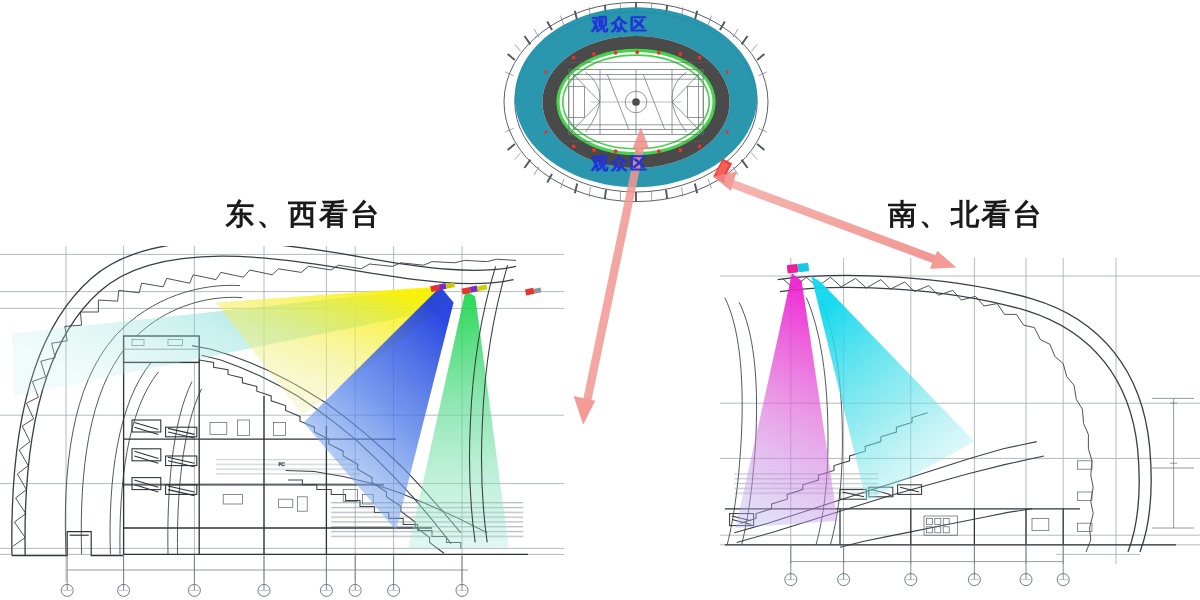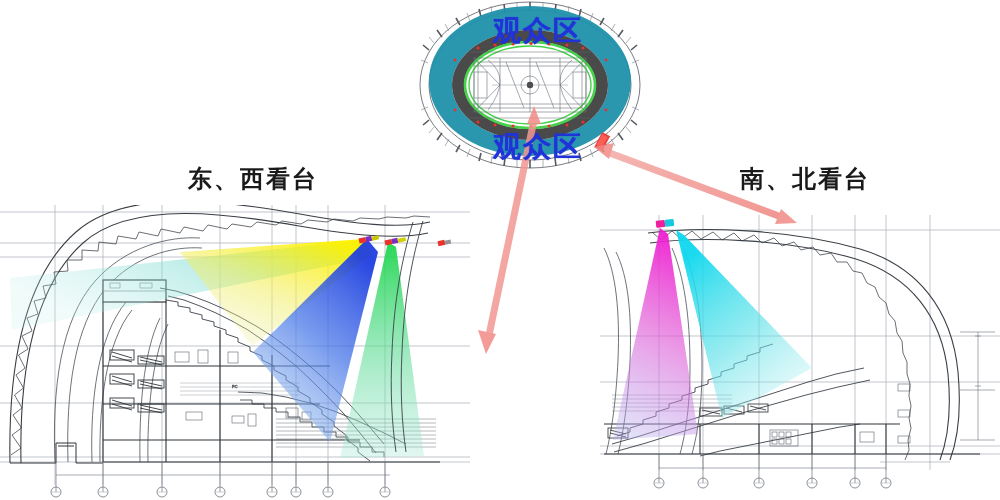--- a/index.html
+++ b/index.html
@@ -16,21 +16,21 @@
     position:absolute;
     font-family:"DejaVu Sans","Liberation Sans",sans-serif;
     font-size:24px;font-weight:700;color:#1a1a1a;
     letter-spacing:2px;white-space:nowrap;
   }
   #title-left{left:188px;top:163px;}
   #title-right{left:740px;top:163px;}
   .plan-label{
     position:absolute;
     font-family:"DejaVu Sans","Liberation Sans",sans-serif;
-    font-size:28px;font-weight:700;
+    font-size:14px;font-weight:700;
     color:#2033d8;letter-spacing:2px;white-space:nowrap;
     text-shadow:0 0 1px #2033d8;
   }
   #plan-label-top{left:493px;top:12px;}
   #plan-label-bottom{left:493px;top:128px;}
 </style>
 </head>
 <body style="background: rgb(255, 255, 255);">
 
 <div id="stage">

